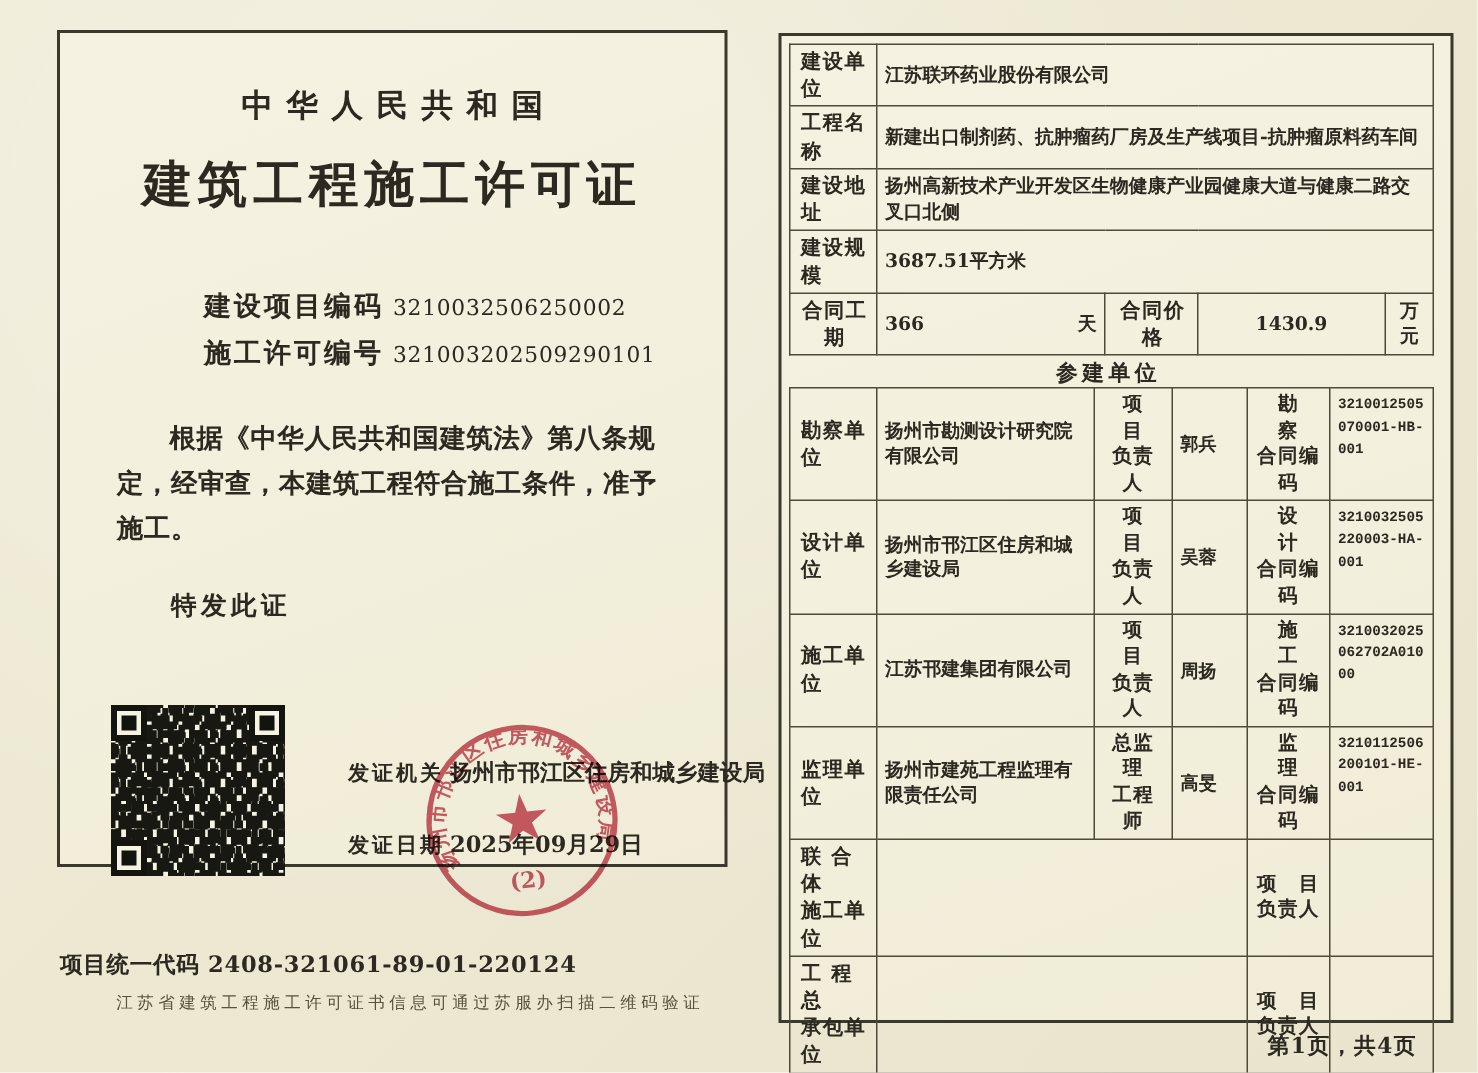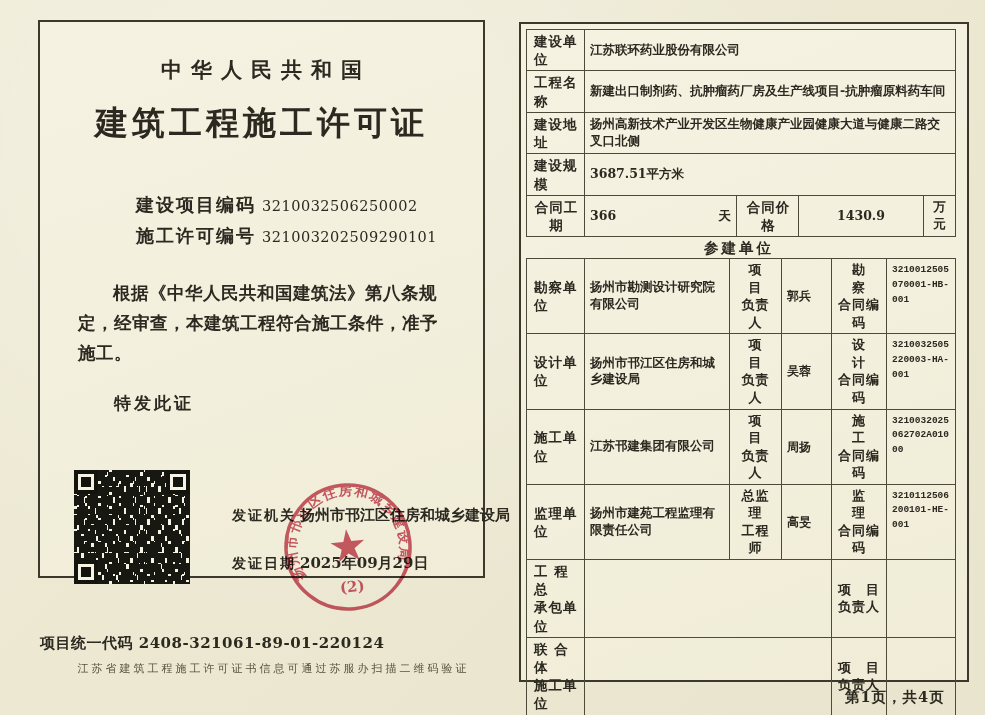--- a/index.html
+++ b/index.html
@@ -203,34 +203,34 @@
       <td class="lbl">监理单位</td>
       <td>扬州市建苑工程监理有限责任公司</td>
       <td class="role pre">总监理
 工程师</td>
       <td class="person">高旻</td>
       <td class="role pre">监　　理
 合同编码</td>
       <td class="code">3210112506200101-HE-001</td>
     </tr>
     <tr class="empty-row">
+      <td class="lbl pre">联 合 体
+施工单位</td>
+      <td colspan="3"></td>
+      <td class="role pre">项　目
+负责人</td>
+      <td></td>
+    </tr>
+    <tr class="empty-row">
       <td class="lbl pre">工 程 总
 承包单位</td>
       <td colspan="3"></td>
       <td class="role pre">项　目
 负责人</td>
       <td></td>
     </tr>
-    <tr class="empty-row">
-      <td class="lbl pre">联 合 体
-施工单位</td>
-      <td colspan="3"></td>
-      <td class="role pre">项　目
-负责人</td>
-      <td></td>
-    </tr>
 
   </tbody>
     </table>
 
 </div>
 
 <div class="page-num">第1页，共4页</div>
 
 </body></html>

